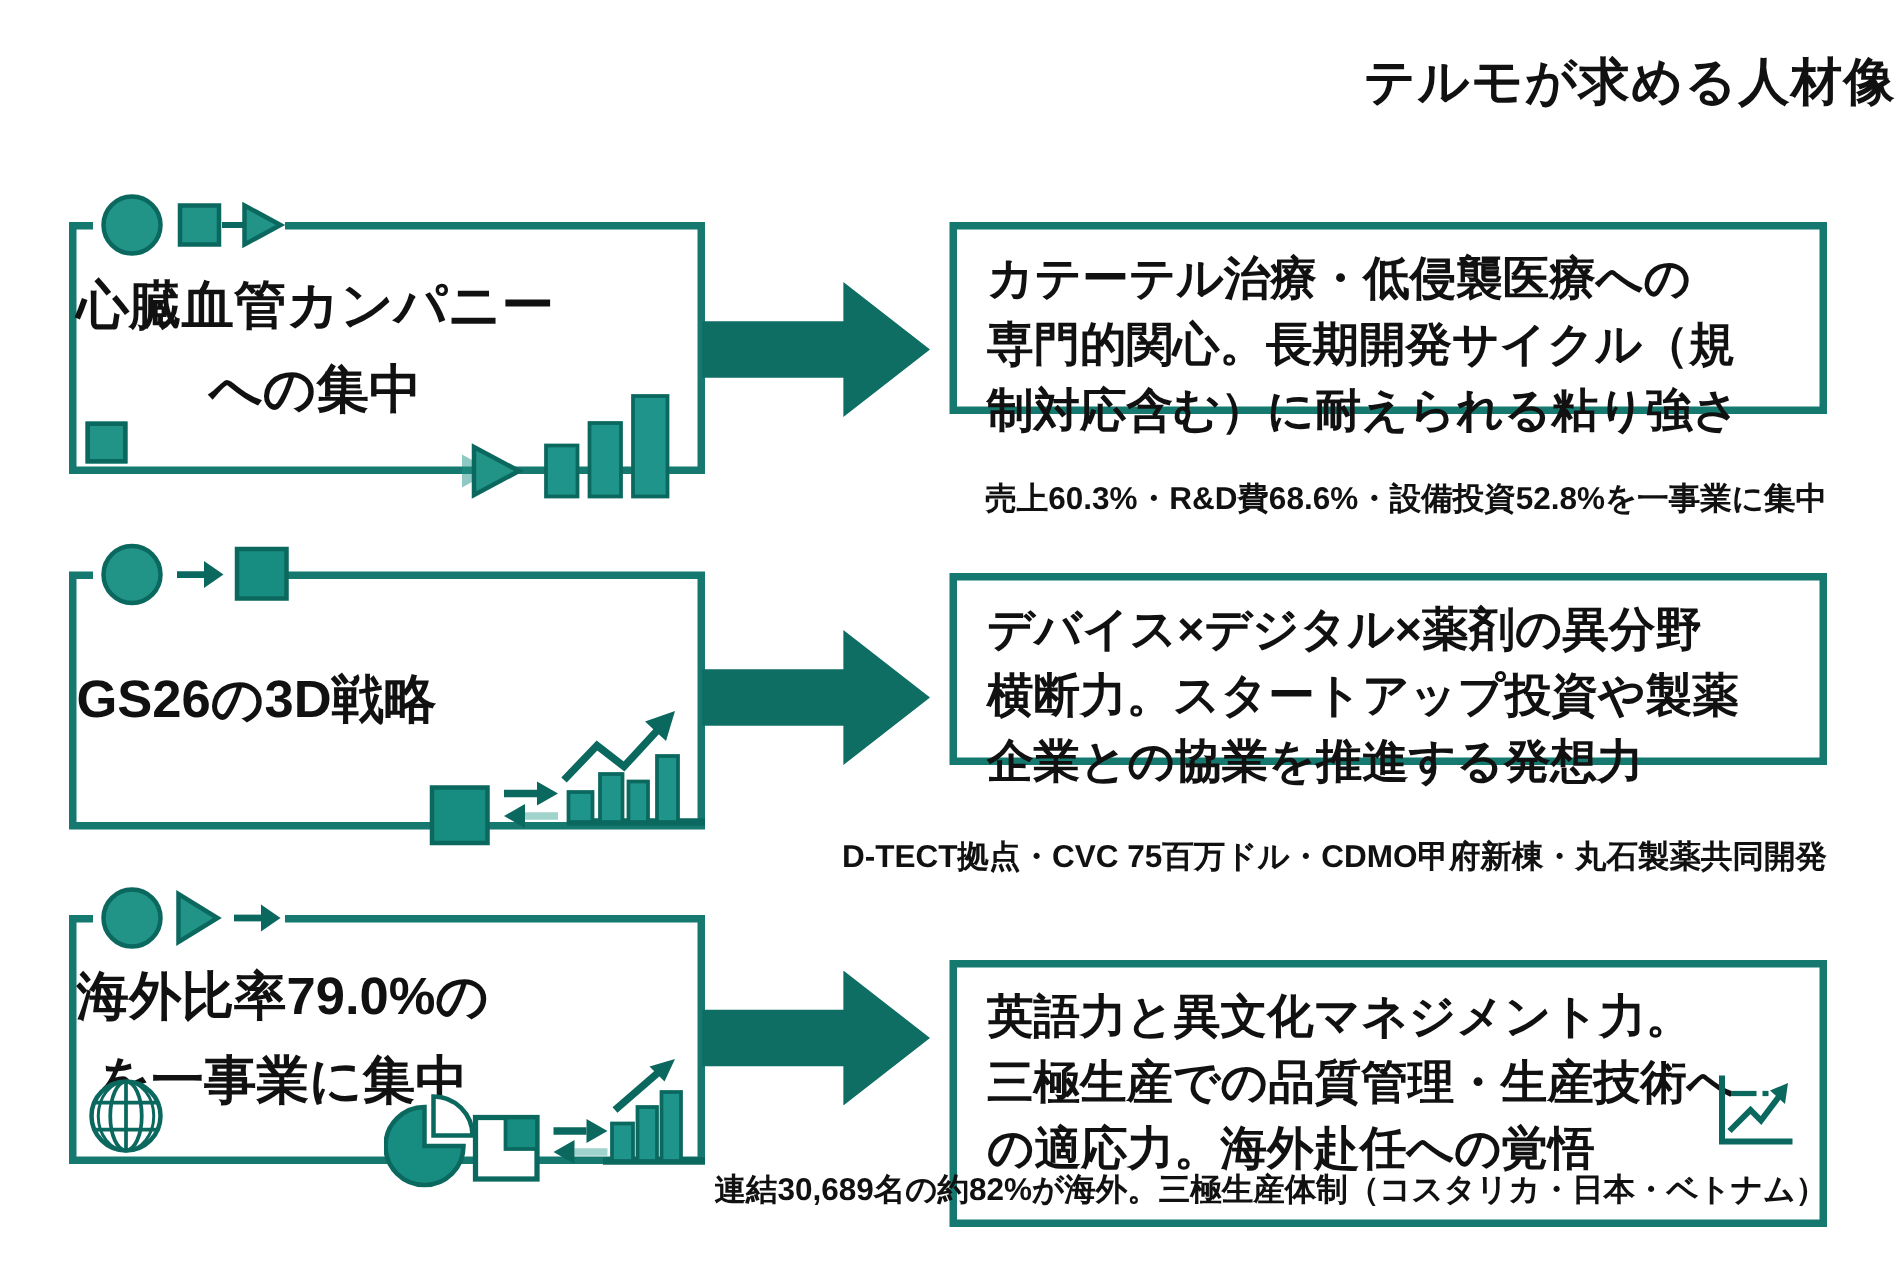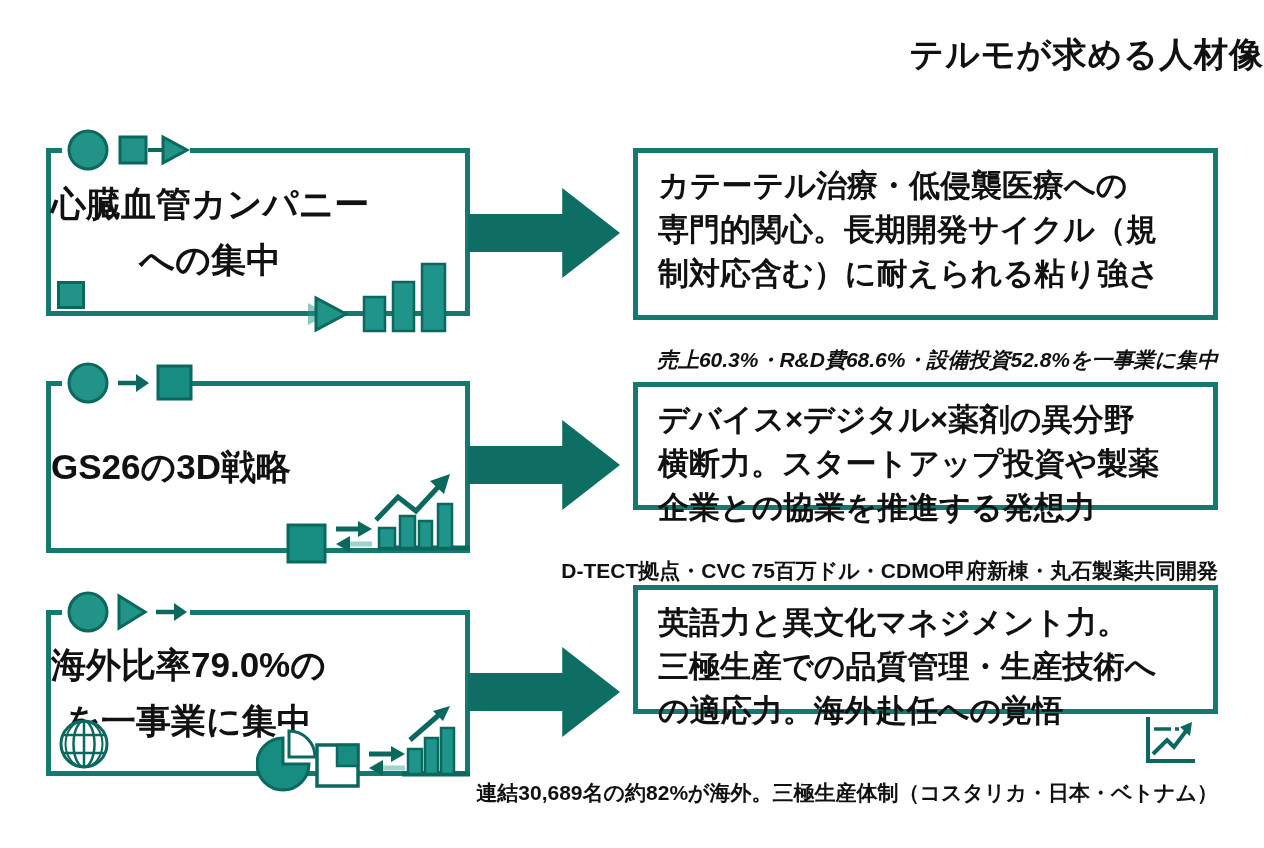--- a/index.html
+++ b/index.html
@@ -77,27 +77,27 @@
     <svg class="decor" width="168" height="78" style="left:300px;top:256px;">
       <polygon points="8,47 8,69 28,58" fill="#219387" opacity="0.5"></polygon>
       <polygon points="16,42 16,74 46,58" fill="#219387" stroke="#0b685f" stroke-width="3"></polygon>
       <rect x="64" y="41" width="21" height="34" fill="#1f948a" stroke="#0b685f" stroke-width="2.5"></rect>
       <rect x="93" y="26" width="21" height="49" fill="#1f948a" stroke="#0b685f" stroke-width="2.5"></rect>
       <rect x="122" y="8" width="23" height="67" fill="#1f948a" stroke="#0b685f" stroke-width="2.5"></rect>
     </svg>
 
     <div class="big-arrow" style="top:188px;"></div>
 
-    <div class="right-box" style="top:148px;height:172px;">
+    <div class="right-box" style="top:148px;height:128px;">
       <div class="right-text">カテーテル治療・低侵襲医療への
 専門的関心。長期開発サイクル（規
 制対応含む）に耐えられる粘り強さ</div>
     </div>
 
-    <div class="caption" style="top:346px;font-style:italic;">売上60.3%・R&amp;D費68.6%・設備投資52.8%を一事業に集中</div>
+    <div class="caption" style="top:318px;">売上60.3%・R&amp;D費68.6%・設備投資52.8%を一事業に集中</div>
   </div>
 
   
   <div class="row">
     <div class="left-box" style="top:381px;height:172px;">
       <div class="left-title">GS26の3D戦略</div>
     </div>
 
     <svg class="decor" width="156" height="50" style="left:46px;top:359px;">
       <rect x="16" y="0" width="128" height="50" fill="#ffffff"></rect>
@@ -169,21 +169,21 @@
       <line x1="146" y1="80" x2="214" y2="80" stroke="#0b685f" stroke-width="5"></line>
       <rect x="152" y="55" width="14" height="25" fill="#1f948a" stroke="#0b685f" stroke-width="2.5"></rect>
       <rect x="169" y="44" width="13" height="36" fill="#1f948a" stroke="#0b685f" stroke-width="2.5"></rect>
       <rect x="185" y="34" width="13" height="46" fill="#1f948a" stroke="#0b685f" stroke-width="2.5"></rect>
       <line x1="154" y1="46" x2="184" y2="20" stroke="#0b685f" stroke-width="5"></line>
       <polygon points="194,12 187,27 177,17" fill="#0b685f"></polygon>
     </svg>
 
     <div class="big-arrow" style="top:647px;"></div>
 
-    <div class="right-box" style="top:585px;height:129px;">
+    <div class="right-box" style="top:640px;height:178px;">
       <div class="right-text">英語力と異文化マネジメント力。
 三極生産での品質管理・生産技術へ
 の適応力。海外赴任への覚悟</div>
     </div>
 
     <svg class="decor" width="60" height="52" style="left:1138px;top:714px;">
       <polyline points="10,3 10,47 57,47" fill="none" stroke="#0b685f" stroke-width="4"></polyline>
       <line x1="16" y1="15" x2="33" y2="15" stroke="#0b685f" stroke-width="3.5"></line>
       <line x1="37" y1="15" x2="41" y2="15" stroke="#0b685f" stroke-width="3.5"></line>
       <polyline points="15,40 29,26 36,33 48,17" fill="none" stroke="#0b685f" stroke-width="4"></polyline>

